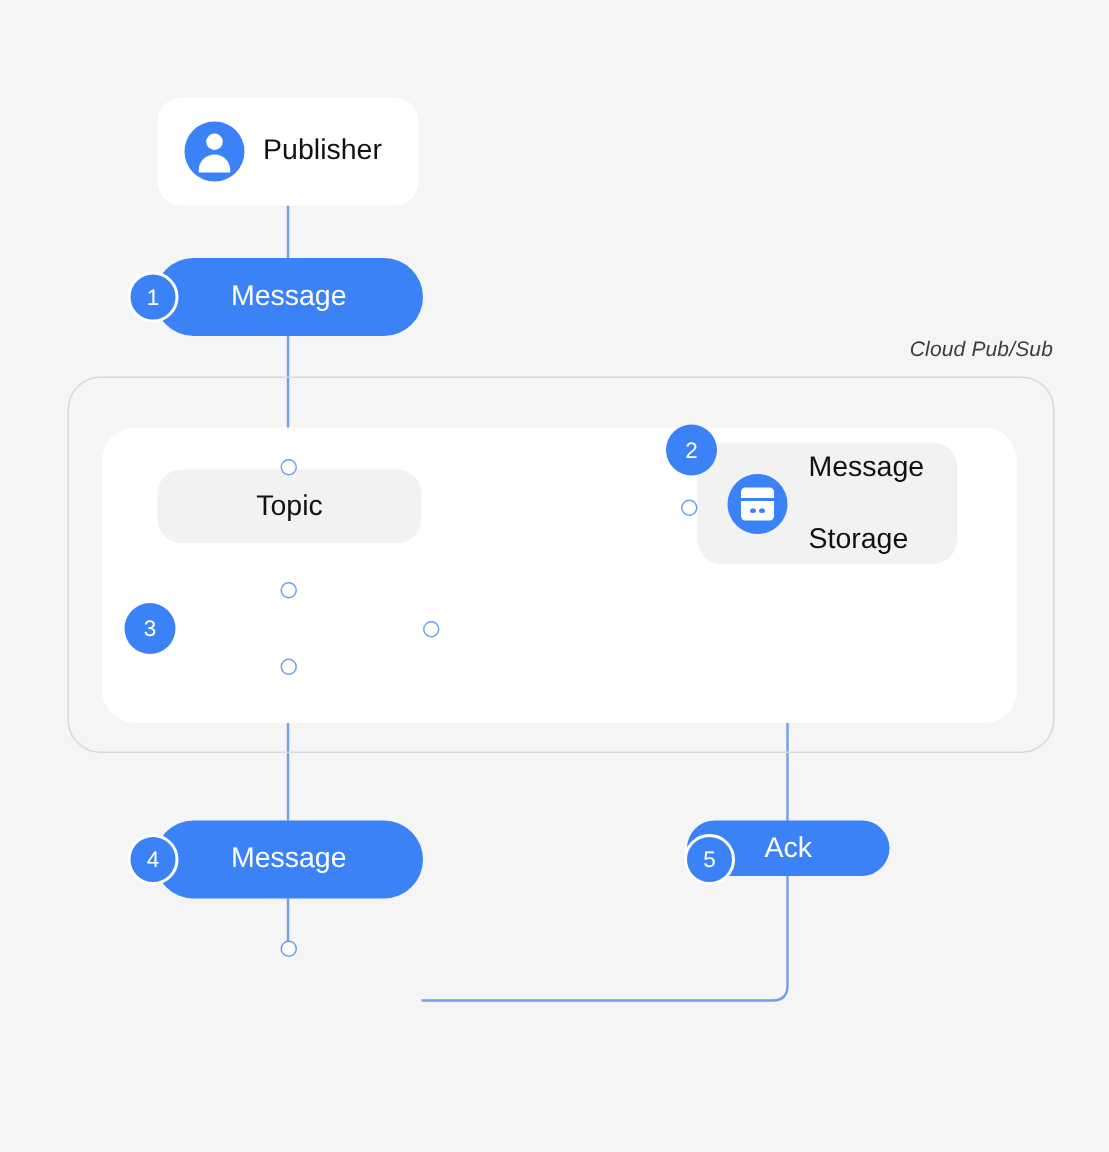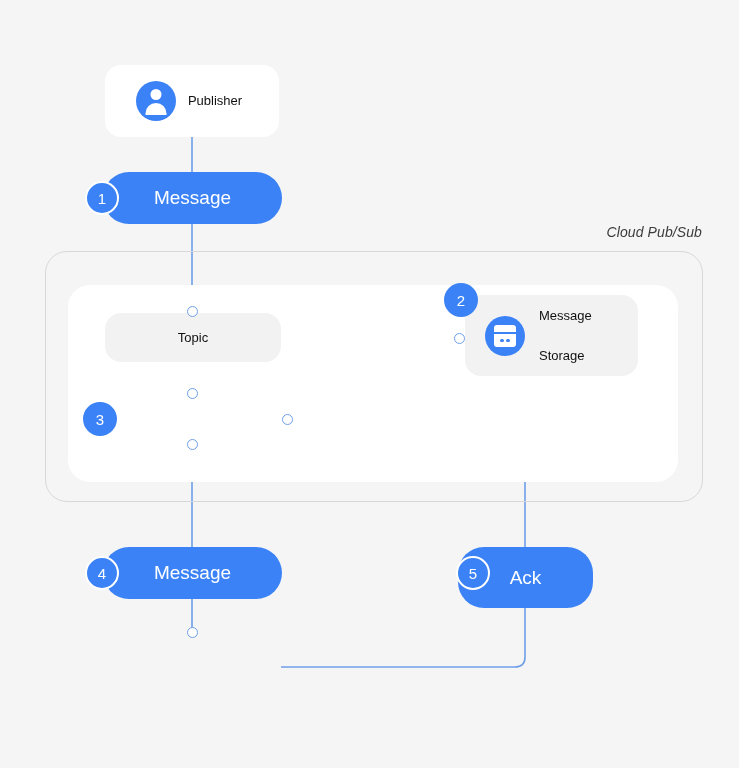--- a/index.html
+++ b/index.html
@@ -113,37 +113,37 @@
     position: absolute;
     left: 50%;
     top: 22px;
     transform: translateX(-50%);
     width: 21px;
     height: 12px;
     border-radius: 11px 11px 0 0;
     background: #ffffff;
   }
   .node-label {
-    font-size: 13px;
+    font-size: 19px;
     color: #111111;
     white-space: nowrap;
     line-height: 1.22;
   }
   .node-label .b { font-weight: normal; display: block; margin-top: 24px; }
   .node-label .r { font-weight: normal; display: block; }
 
   
   .pill-label {
     font-size: 19px;
     color: #ffffff;
     white-space: nowrap;
   }
   .pill1 { left: 103px; top: 172px;  width: 179px; height: 52px; }
   .pill4 { left: 103px; top: 547px;  width: 179px; height: 52px; }
-  .pill5 { left: 458px; top: 547px;  width: 135px; height: 61px; }
+  .pill5 { left: 458px; top: 547px;  width: 135px; height: 37px; }
 
   
   .badge {
     position: absolute;
     width: 34px;
     height: 34px;
     border-radius: 50%;
     background: #3b82f6;
     color: #ffffff;
     font-size: 15px;

